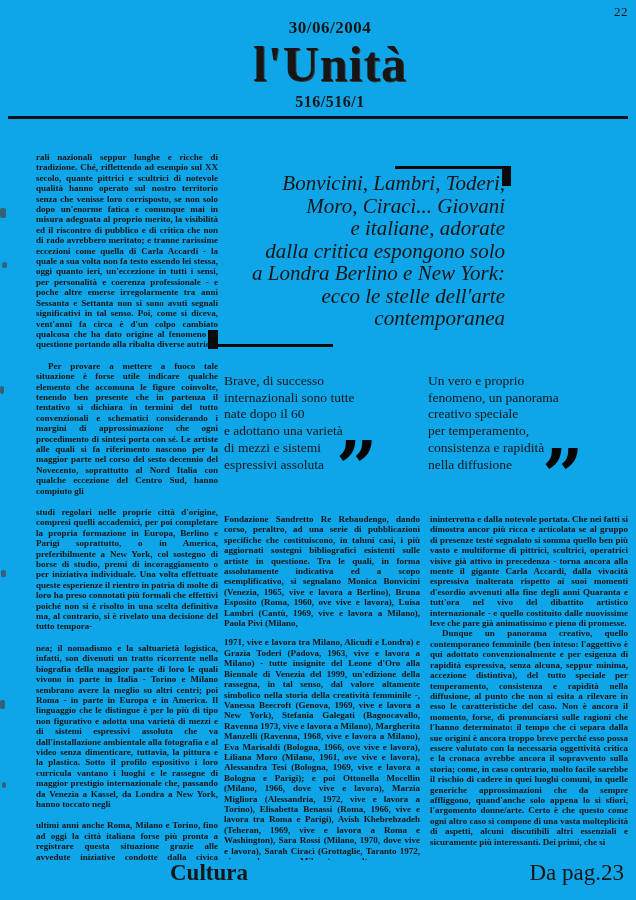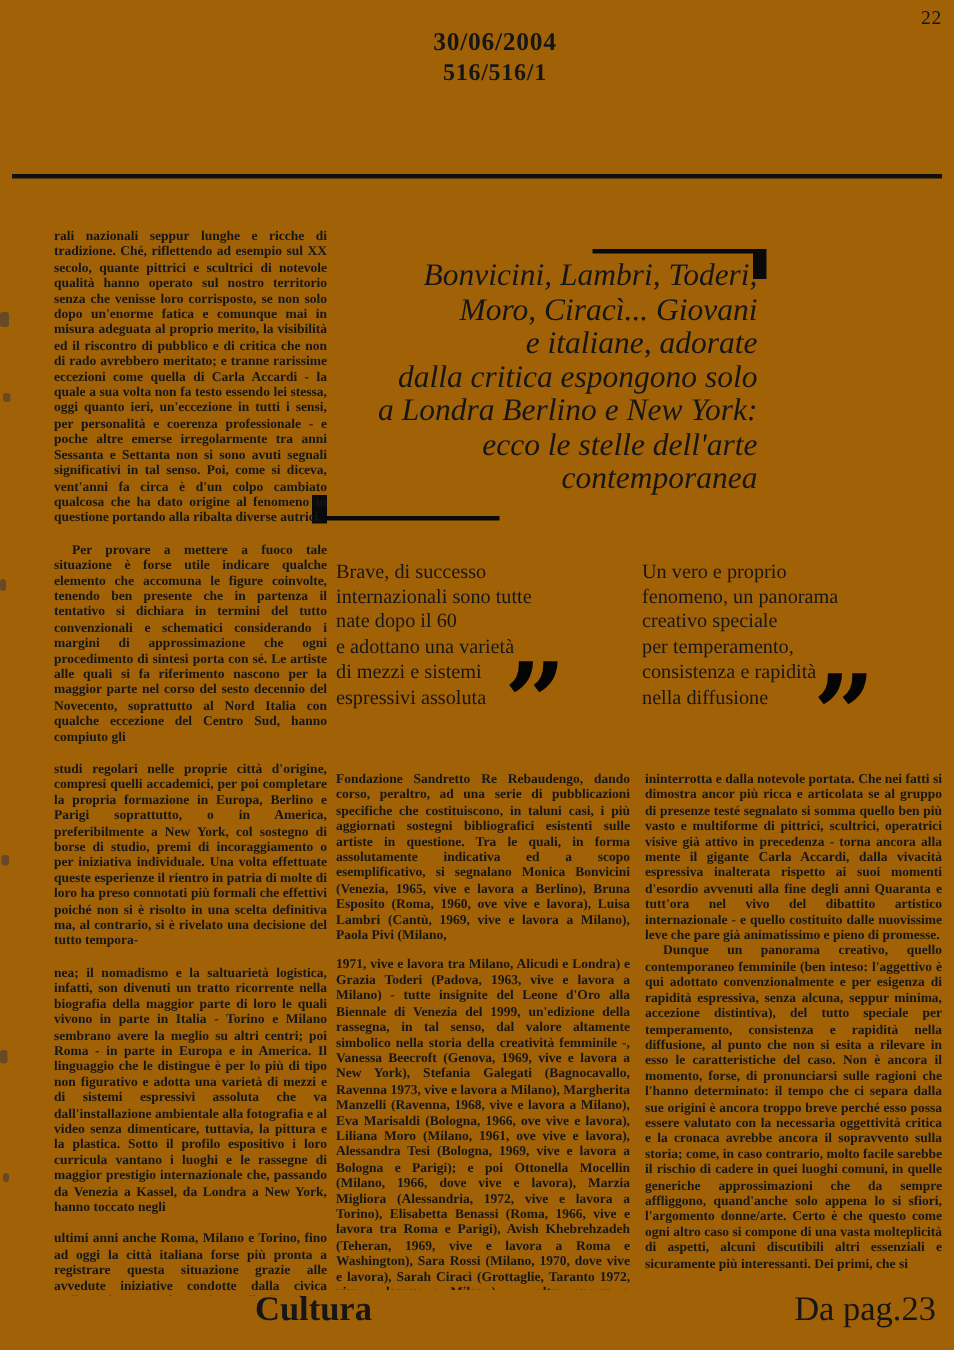--- a/index.html
+++ b/index.html
@@ -1,20 +1,20 @@
 <!DOCTYPE html>
 <html><head>
 <meta charset="utf-8">
 <style>
   html,body{margin:0;padding:0;background:#e8e8e6;}
   .page{
     position:relative;
     width:636px;height:900px;
     margin:0 auto;
-    background:#a16207;
+    background:#0ea5e9;
     font-family:"Liberation Serif","DejaVu Serif",serif;
     color:#161616;
     overflow:hidden;
   }
   .page-number{
     position:absolute;top:4px;right:8px;
     font-size:13px;letter-spacing:.5px;
   }
   .header{
     position:absolute;top:18px;left:90px;width:480px;
@@ -95,20 +95,21 @@
 </style>
 </head>
 <body>
 
 <div class="page">
 
   <div class="page-number">22</div>
 
   <div class="header">
     <div class="header-date">30/06/2004</div>
+    <div class="masthead">l'Unità</div>
     <div class="edition-code">516/516/1</div>
   </div>
   <div class="header-rule"></div>
 
   <div class="rule-top"></div>
   <div class="tick-top"></div>
   <div class="tick-bottom"></div>
   <div class="rule-bottom"></div>
 
   <div class="headline">Bonvicini, Lambri, Toderi,

